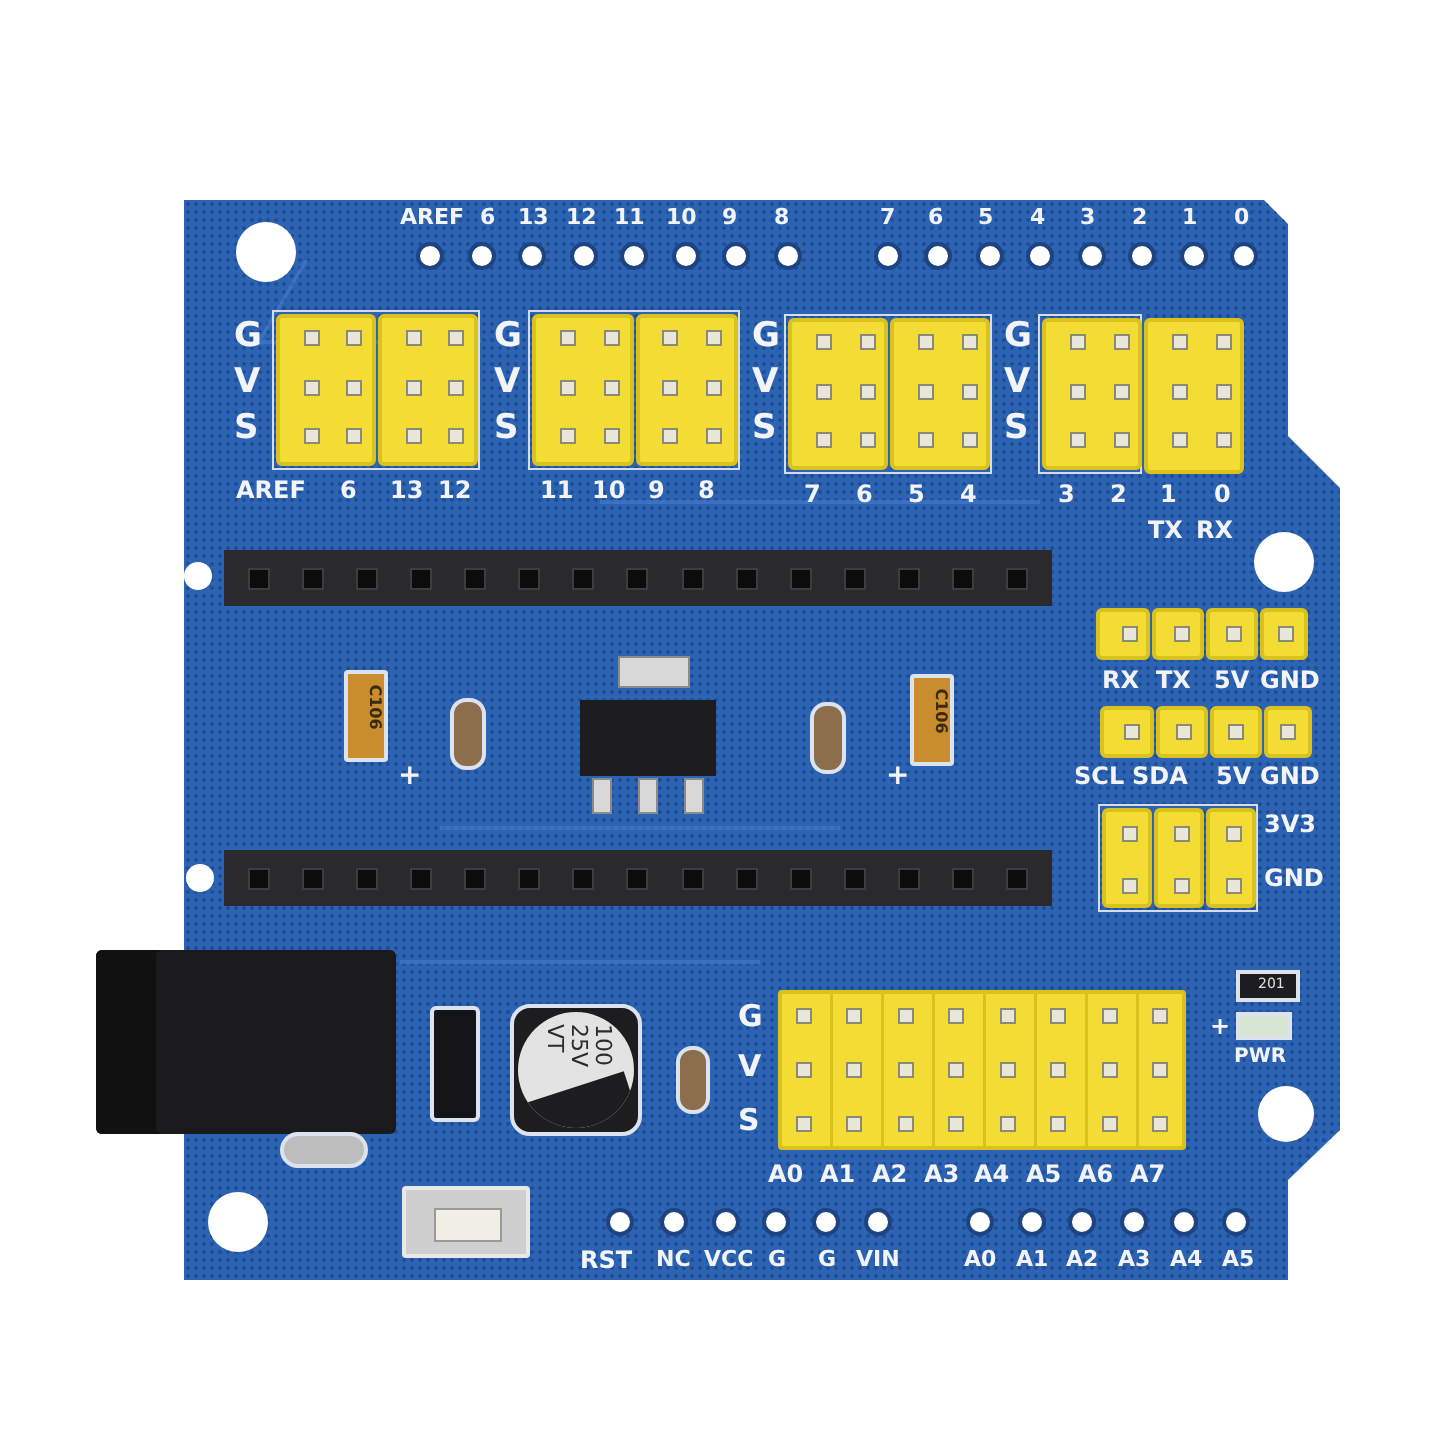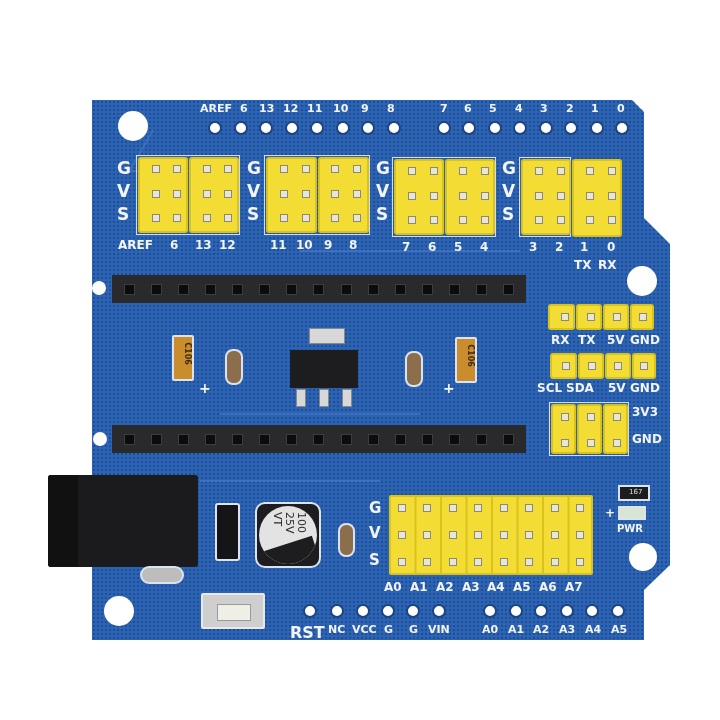--- a/index.html
+++ b/index.html
@@ -333,41 +333,41 @@
   <span class="silk" style="left:410px;top:580px;font-size:12px;">A1</span>
   <span class="silk" style="left:436px;top:580px;font-size:12px;">A2</span>
   <span class="silk" style="left:462px;top:580px;font-size:12px;">A3</span>
   <span class="silk" style="left:487px;top:580px;font-size:12px;">A4</span>
   <span class="silk" style="left:513px;top:580px;font-size:12px;">A5</span>
   <span class="silk" style="left:539px;top:580px;font-size:12px;">A6</span>
   <span class="silk" style="left:565px;top:580px;font-size:12px;">A7</span>
 </div>
 
 <div class="smd" style="left:618px;top:485px;width:32px;height:16px;background:#1d1d1f;border:2px solid #dde3ee;">
-  <span class="silk" style="left:9px;top:1px;font-size:7px;color:#e0e0e0;font-weight:normal;">167</span>
+  <span class="silk" style="left:9px;top:1px;font-size:7px;color:#e0e0e0;font-weight:normal;">201</span>
 </div>
 <span class="silk" style="left:605px;top:506px;font-size:12px;">+</span>
 <div class="smd" style="left:618px;top:506px;width:28px;height:14px;background:#d7e6d4;border:2px solid #dde3ee;"></div>
 <span class="silk" style="left:617px;top:523px;font-size:10px;">PWR</span>
 
 <div>
   <div class="hole" style="left:303px;top:604px;width:14px;height:14px;"></div>
   <div class="hole" style="left:330px;top:604px;width:14px;height:14px;"></div>
   <div class="hole" style="left:356px;top:604px;width:14px;height:14px;"></div>
   <div class="hole" style="left:381px;top:604px;width:14px;height:14px;"></div>
   <div class="hole" style="left:406px;top:604px;width:14px;height:14px;"></div>
   <div class="hole" style="left:432px;top:604px;width:14px;height:14px;"></div>
   <div class="hole" style="left:483px;top:604px;width:14px;height:14px;"></div>
   <div class="hole" style="left:509px;top:604px;width:14px;height:14px;"></div>
   <div class="hole" style="left:534px;top:604px;width:14px;height:14px;"></div>
   <div class="hole" style="left:560px;top:604px;width:14px;height:14px;"></div>
   <div class="hole" style="left:585px;top:604px;width:14px;height:14px;"></div>
   <div class="hole" style="left:611px;top:604px;width:14px;height:14px;"></div>
 
-  <span class="silk" style="left:290px;top:623px;font-size:16px;">RST</span>
+  <span class="silk" style="left:290px;top:623px;font-size:12px;">RST</span>
   <span class="silk" style="left:328px;top:623px;font-size:11px;">NC</span>
   <span class="silk" style="left:352px;top:623px;font-size:11px;">VCC</span>
   <span class="silk" style="left:384px;top:623px;font-size:11px;">G</span>
   <span class="silk" style="left:409px;top:623px;font-size:11px;">G</span>
   <span class="silk" style="left:428px;top:623px;font-size:11px;">VIN</span>
   <span class="silk" style="left:482px;top:623px;font-size:11px;">A0</span>
   <span class="silk" style="left:508px;top:623px;font-size:11px;">A1</span>
   <span class="silk" style="left:533px;top:623px;font-size:11px;">A2</span>
   <span class="silk" style="left:559px;top:623px;font-size:11px;">A3</span>
   <span class="silk" style="left:585px;top:623px;font-size:11px;">A4</span>

